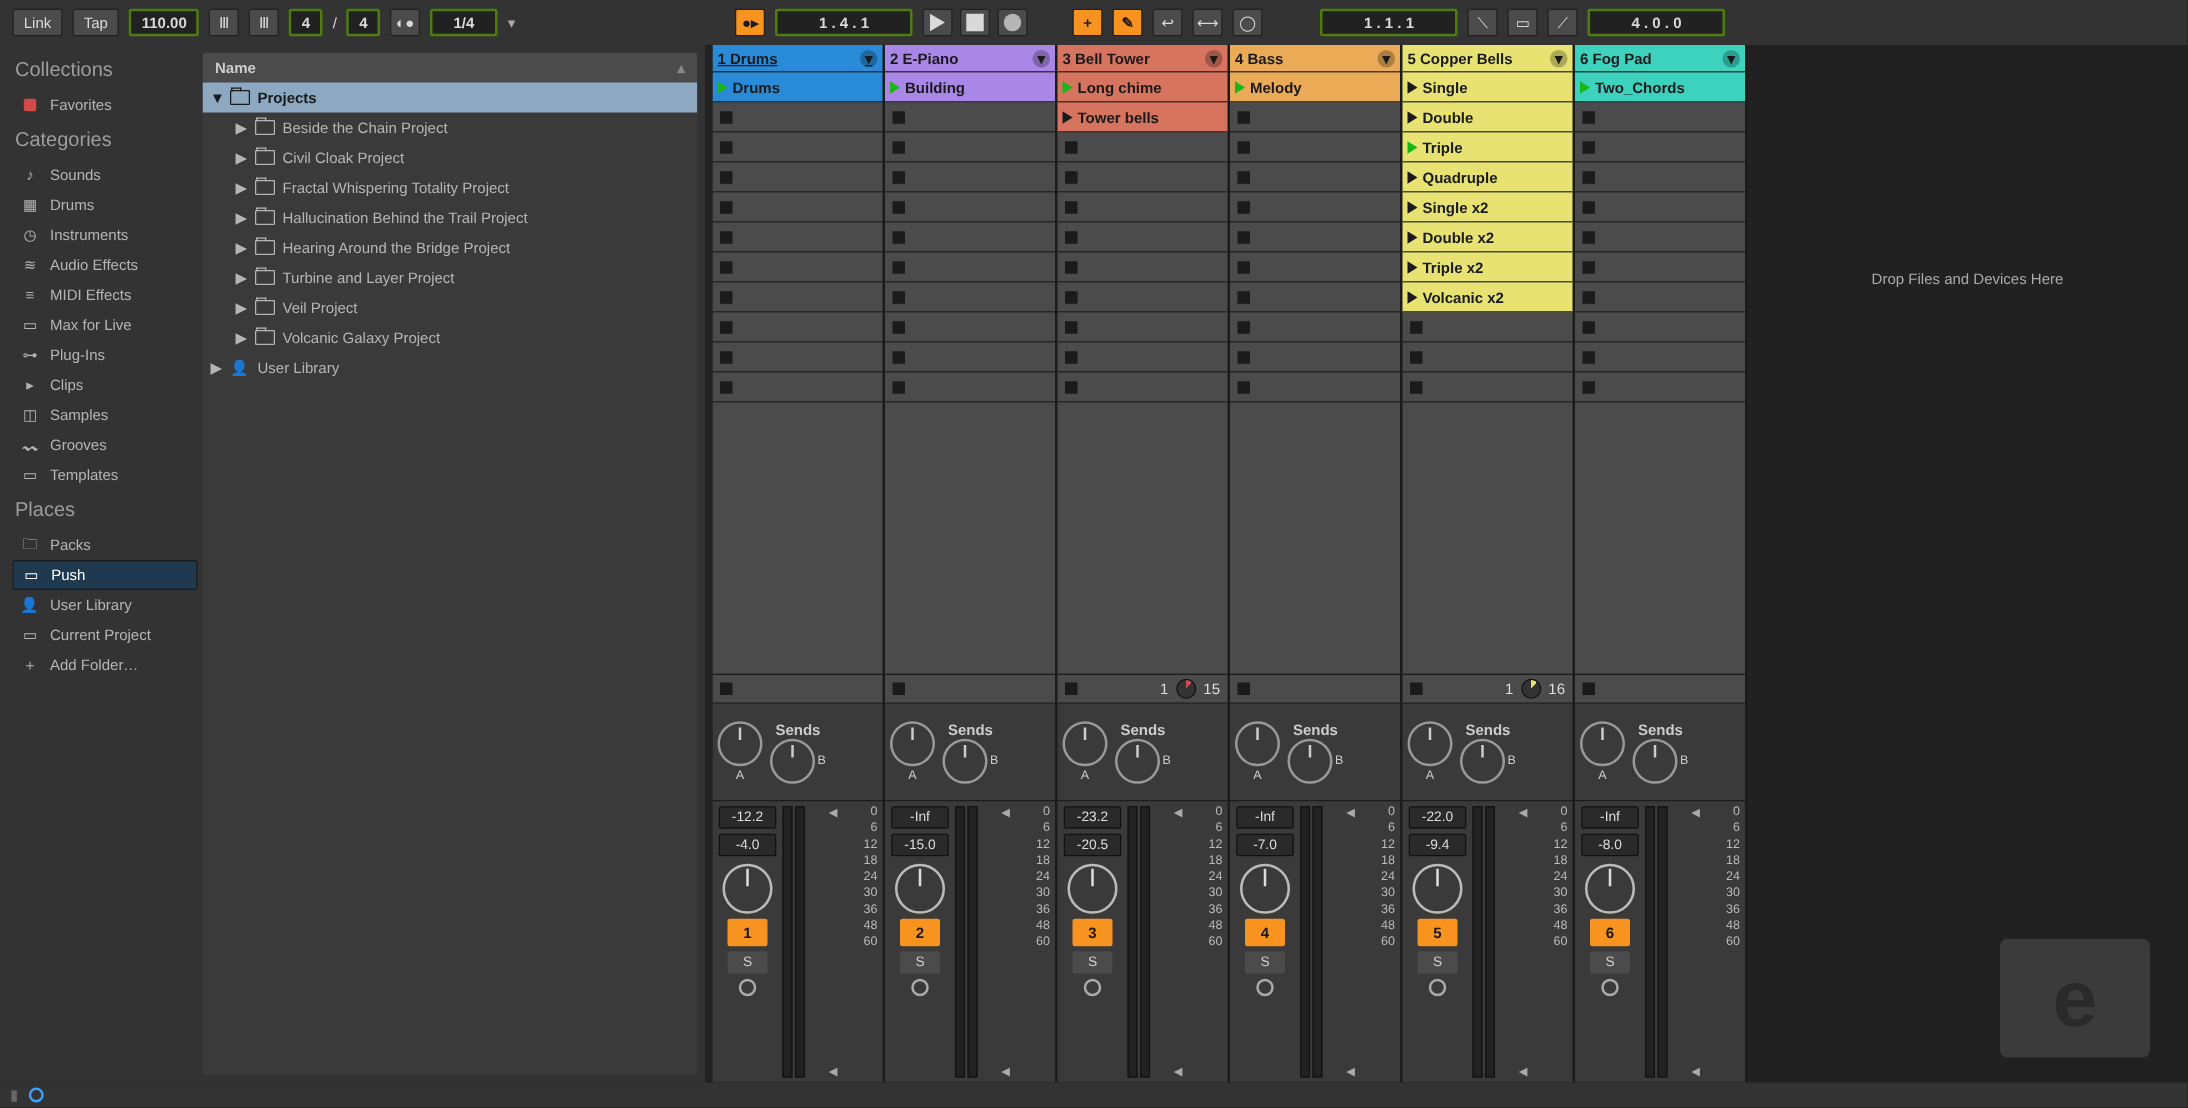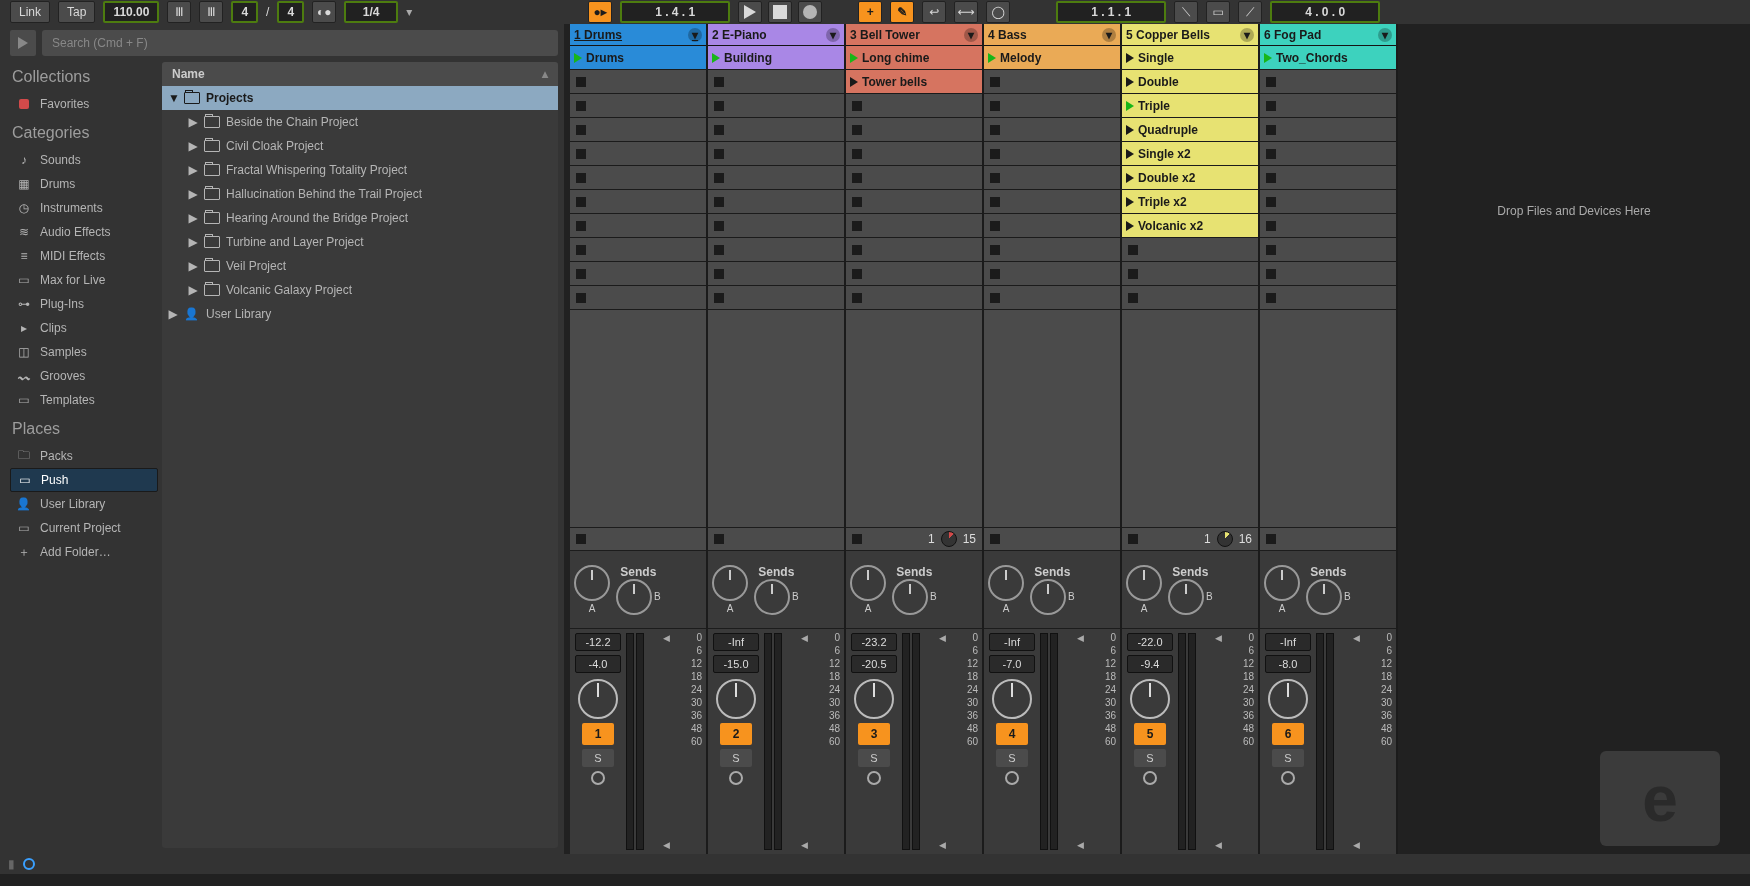--- a/index.html
+++ b/index.html
@@ -7,21 +7,21 @@
   --text:#d9d9d9;--text2:#b5b5b5;--orange:#f7931e;--yellow:#e7e272;
   --blue:#298bd8;--purple:#a987e6;--red:#d67460;--amber:#eaaa56;
   --green:#6fd36c;--teal:#3dd2be;--dim:#2b2b2b;--line:#1c1c1c;
   --panel:#444444;--select:#8ca9c1;
   font-family:Arial,Helvetica,sans-serif;font-size:12px;color:var(--text);
 }
 *{box-sizing:border-box;margin:0;padding:0}
 body{background:var(--bg);width:1750px;height:886px;overflow:hidden}
 
 
-.topbar{height:24px;background:var(--bg2);display:flex;align-items:center;padding:0 10px;gap:8px}
+.topbar{height:36px;background:var(--bg2);display:flex;align-items:center;padding:0 10px;gap:8px}
 .btn{background:var(--bg4);border:1px solid #222;color:var(--text);height:22px;display:inline-flex;align-items:center;justify-content:center;padding:0 8px;border-radius:2px;font-size:12px}
 .btn.orange{background:var(--orange);color:#1c1c1c;font-weight:bold}
 .btn.icon{width:24px;padding:0}
 .numbox{background:var(--bg);border:2px solid #4d7c0f;height:22px;color:var(--text);display:inline-flex;align-items:center;padding:0 8px;border-radius:2px;min-width:54px;justify-content:center;font-weight:bold}
 .spacer{flex:1}
 .topgap{width:160px}
 .transport{display:flex;gap:6px;align-items:center}
 .tri-play{width:0;height:0;border-left:12px solid var(--text);border-top:7px solid transparent;border-bottom:7px solid transparent}
 .sq{width:14px;height:14px;background:var(--text)}
 .circ{width:14px;height:14px;border-radius:50%;background:var(--text2)}
@@ -137,28 +137,20 @@
   <div class="btn icon">⟍</div>
   <div class="btn icon">▭</div>
   <div class="btn icon">⟋</div>
   <div class="numbox" style="min-width:110px">4 .   0 .   0</div>
   <div class="spacer"></div>
 </div>
 
 <div class="main">
 
   <div class="left">
-    <div class="leftTop">
-      <div class="playback">
-        <div style="width:0;height:0;border-left:10px solid #888;border-top:6px solid transparent;border-bottom:6px solid transparent"></div>
-      </div>
-      <div class="search">
-        <span>Search (Cmd + F)</span>
-      </div>
-    </div>
 
     <div class="browser">
       <div class="sidebar">
         <div class="shdr">Collections</div>
         <div class="srow">
           <div class="icon16">
               <div class="dotred"></div>
             </div>
           <span>Favorites</span>
         </div>

